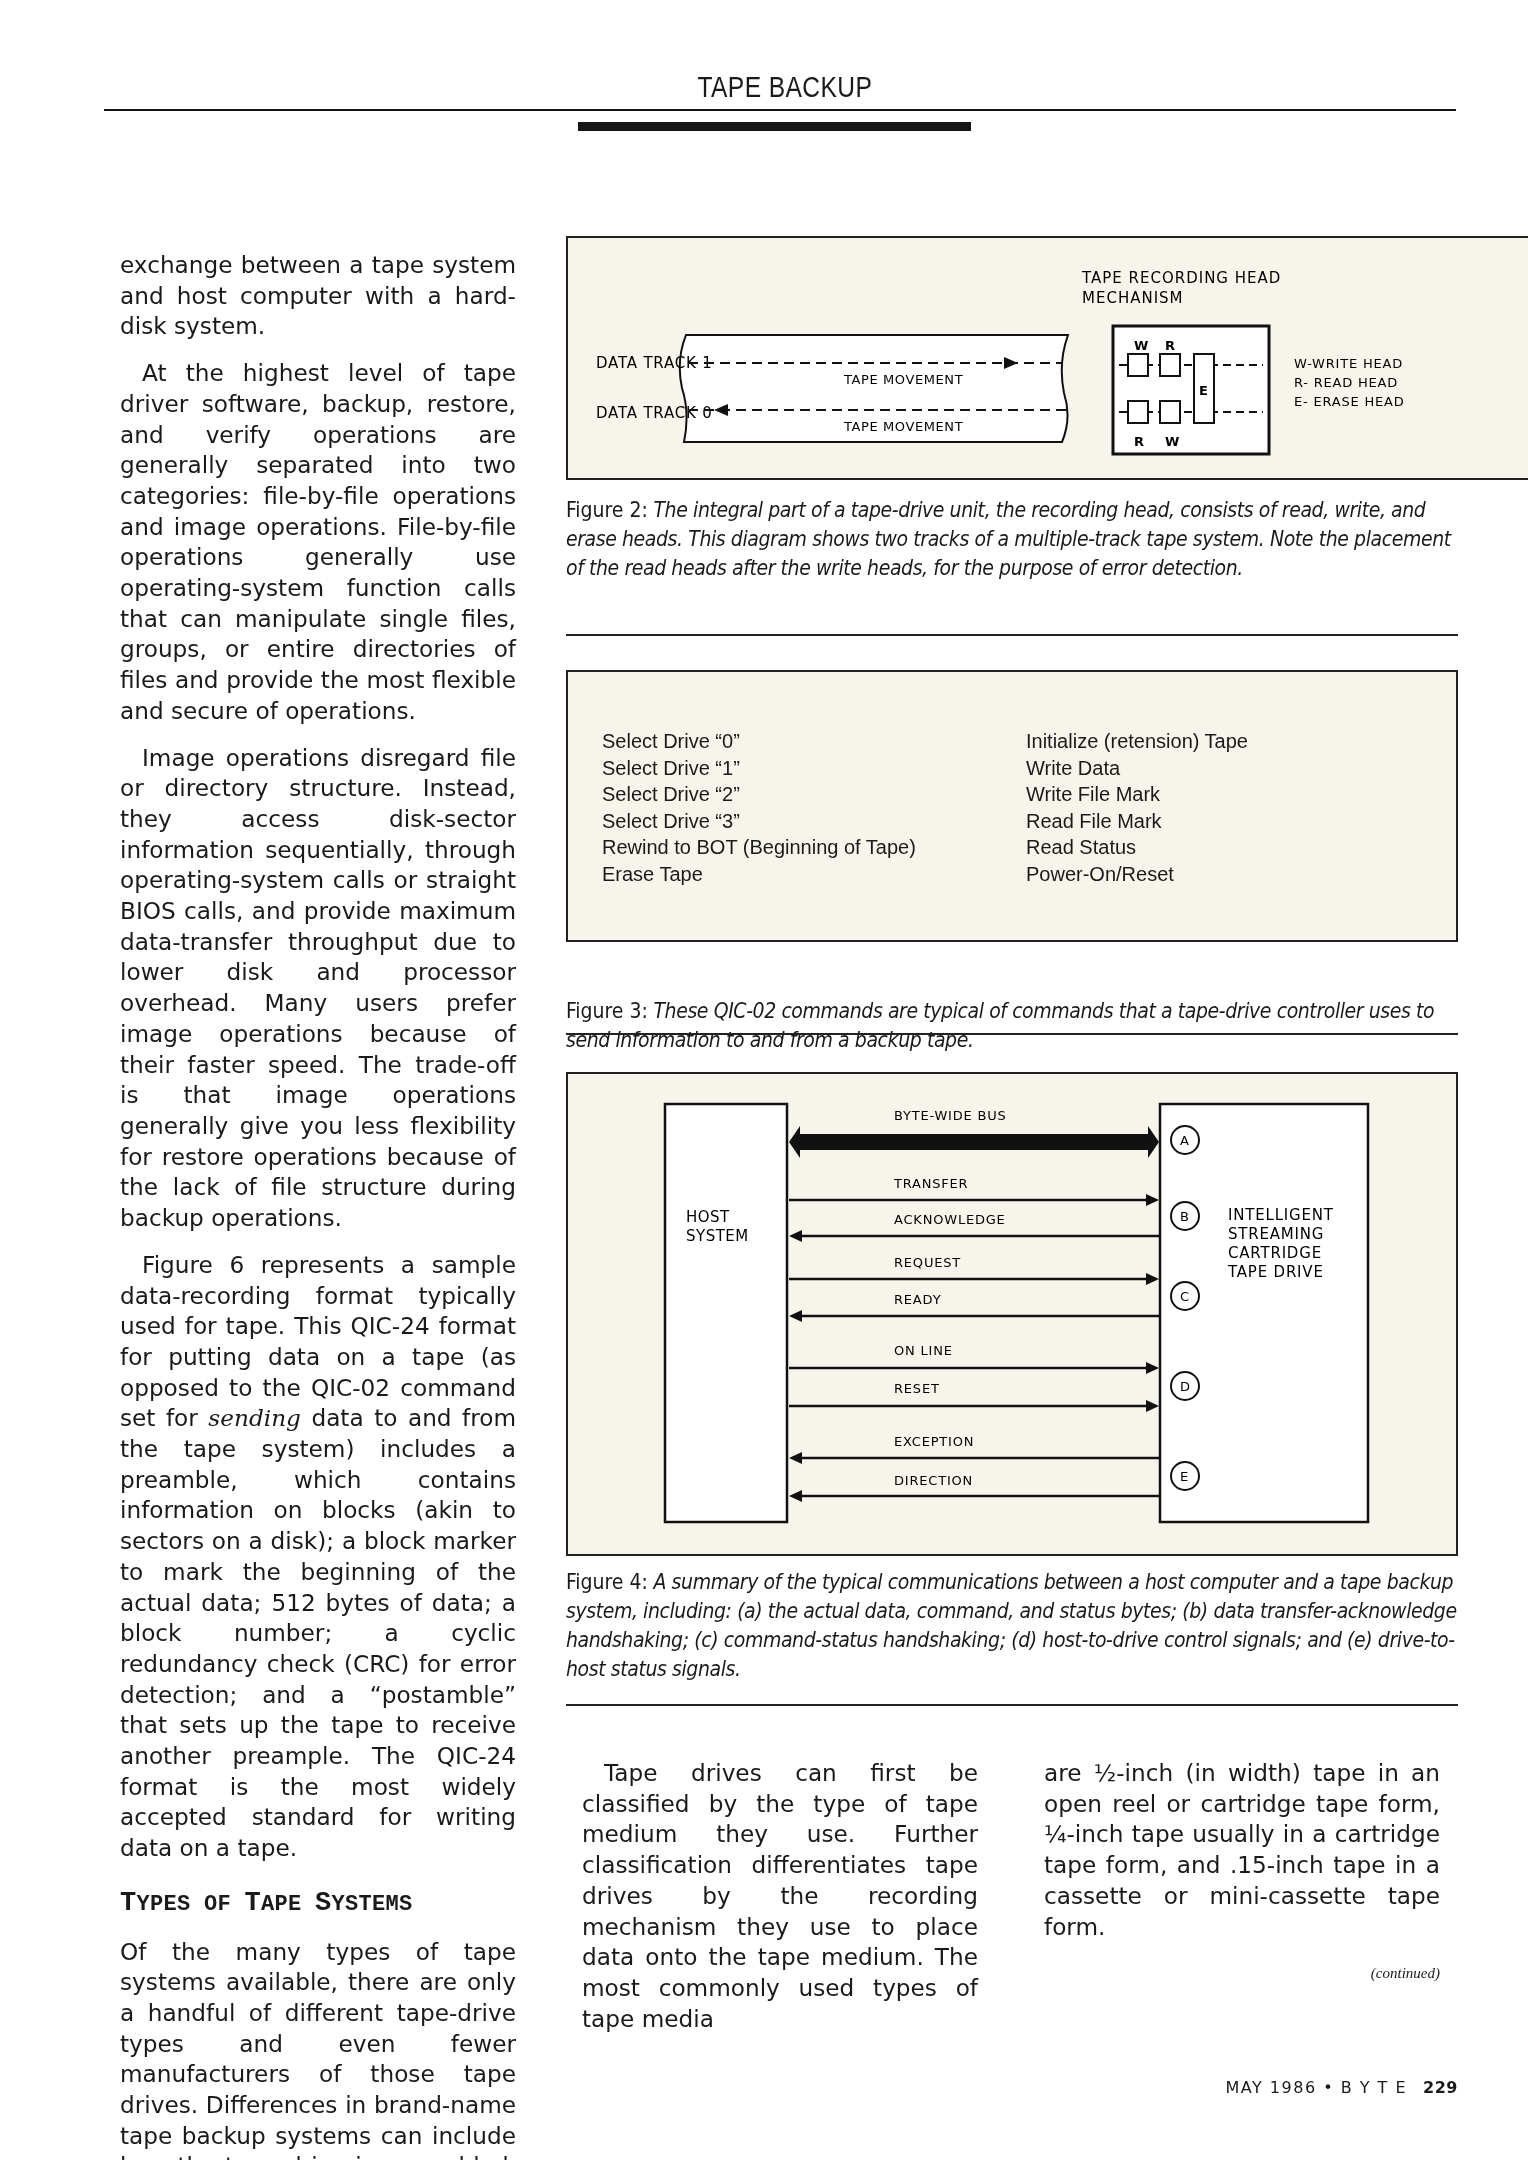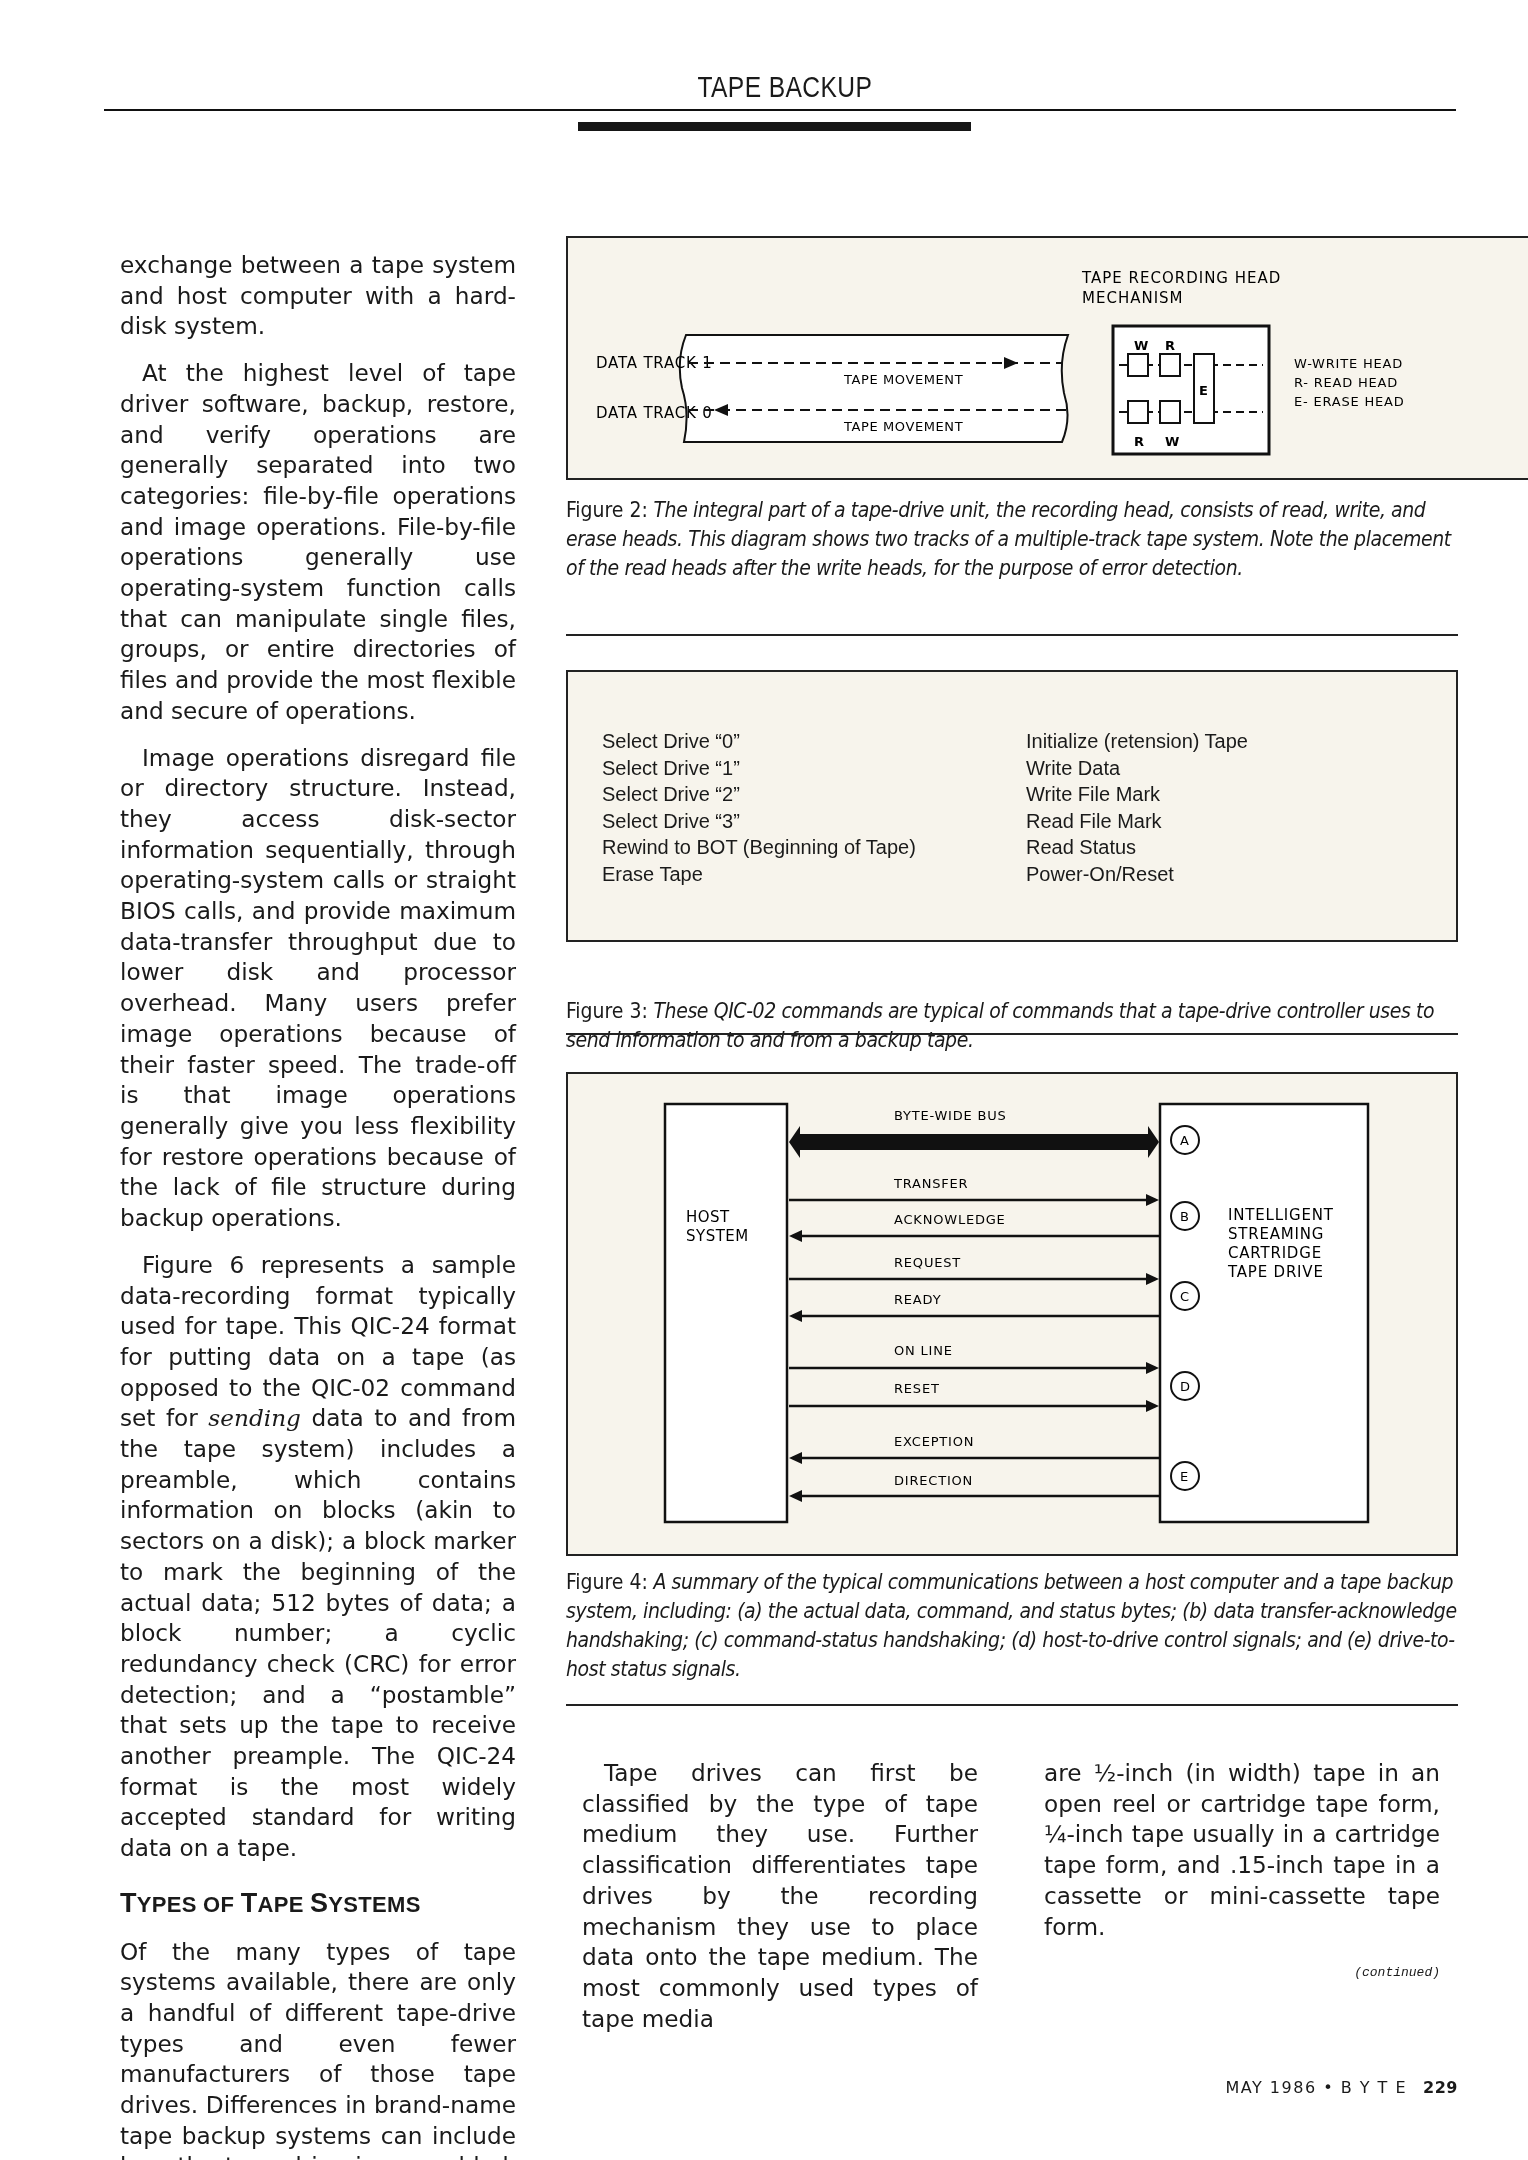--- a/index.html
+++ b/index.html
@@ -15,25 +15,25 @@
   .rule-top { position: absolute; top: 109px; left: 104px; width: 1352px; height: 2px; background: #111; }
   .rule-bar { position: absolute; top: 122px; left: 578px; width: 393px; height: 9px; background: #161616; }
 
   .col { position: absolute; font-size: 23.2px; line-height: 30.7px; text-align: justify; }
   .col p { margin: 16px; }
   .col p.ind { text-indent: 22px; }
   .col1 { left: 104px; top: 234px; width: 428px; }
   .col2 { left: 566px; top: 1742px; width: 428px; }
   .col3 { left: 1028px; top: 1742px; width: 428px; }
   .heading-sc {
-    font-family: Liberation Sans, sans-serif; font-weight: bold; font-size: 22px;
+    font-family: Liberation Mono, monospace; font-weight: bold; font-size: 22px;
     margin-top: 24px !important; letter-spacing: 0.3px; text-align: left;
   }
   .heading-sc .big { font-size: 27px; }
-  .continued { text-align: right; font-style: italic; font-size: 13px; font-family: Liberation Mono, monospace; }
+  .continued { text-align: right; font-style: italic; font-size: 15px; font-family: Liberation Serif, serif; }
 
   .fig-box {
     position: absolute; border: 2px solid #222; background: #f7f4ec;
     box-sizing: border-box;
   }
   .caption {
     position: absolute; font-family: "DejaVu Sans Condensed", "DejaVu Sans", sans-serif;
     font-size: 21px; line-height: 29px; font-style: italic; letter-spacing: -0.4px;
   }
   .caption .lbl { font-style: normal; letter-spacing: 0; }

